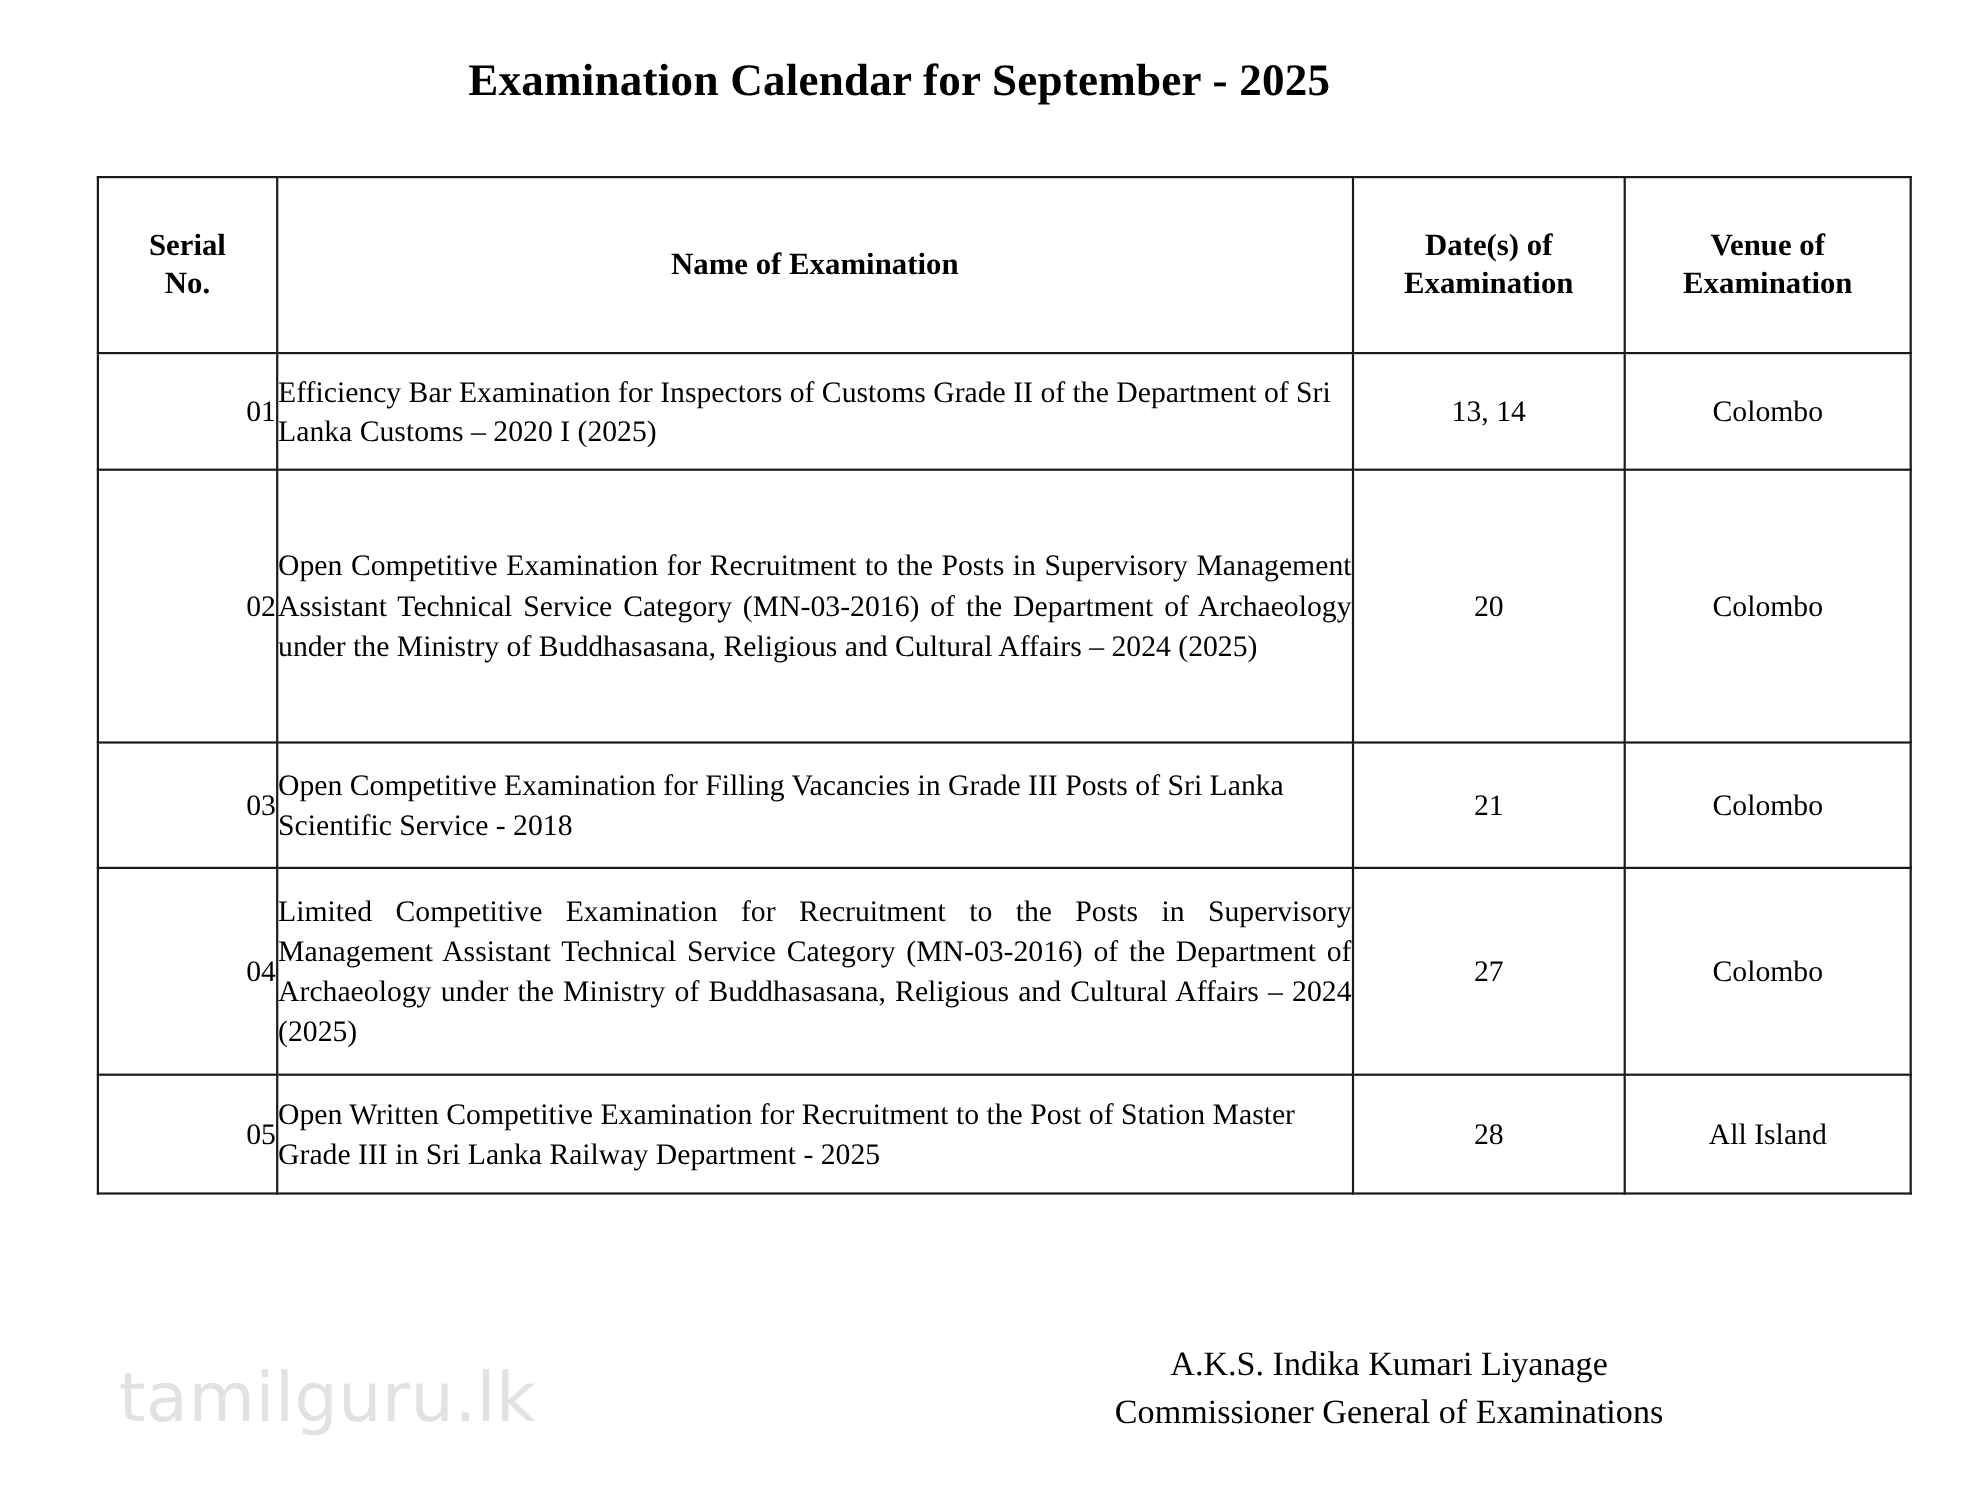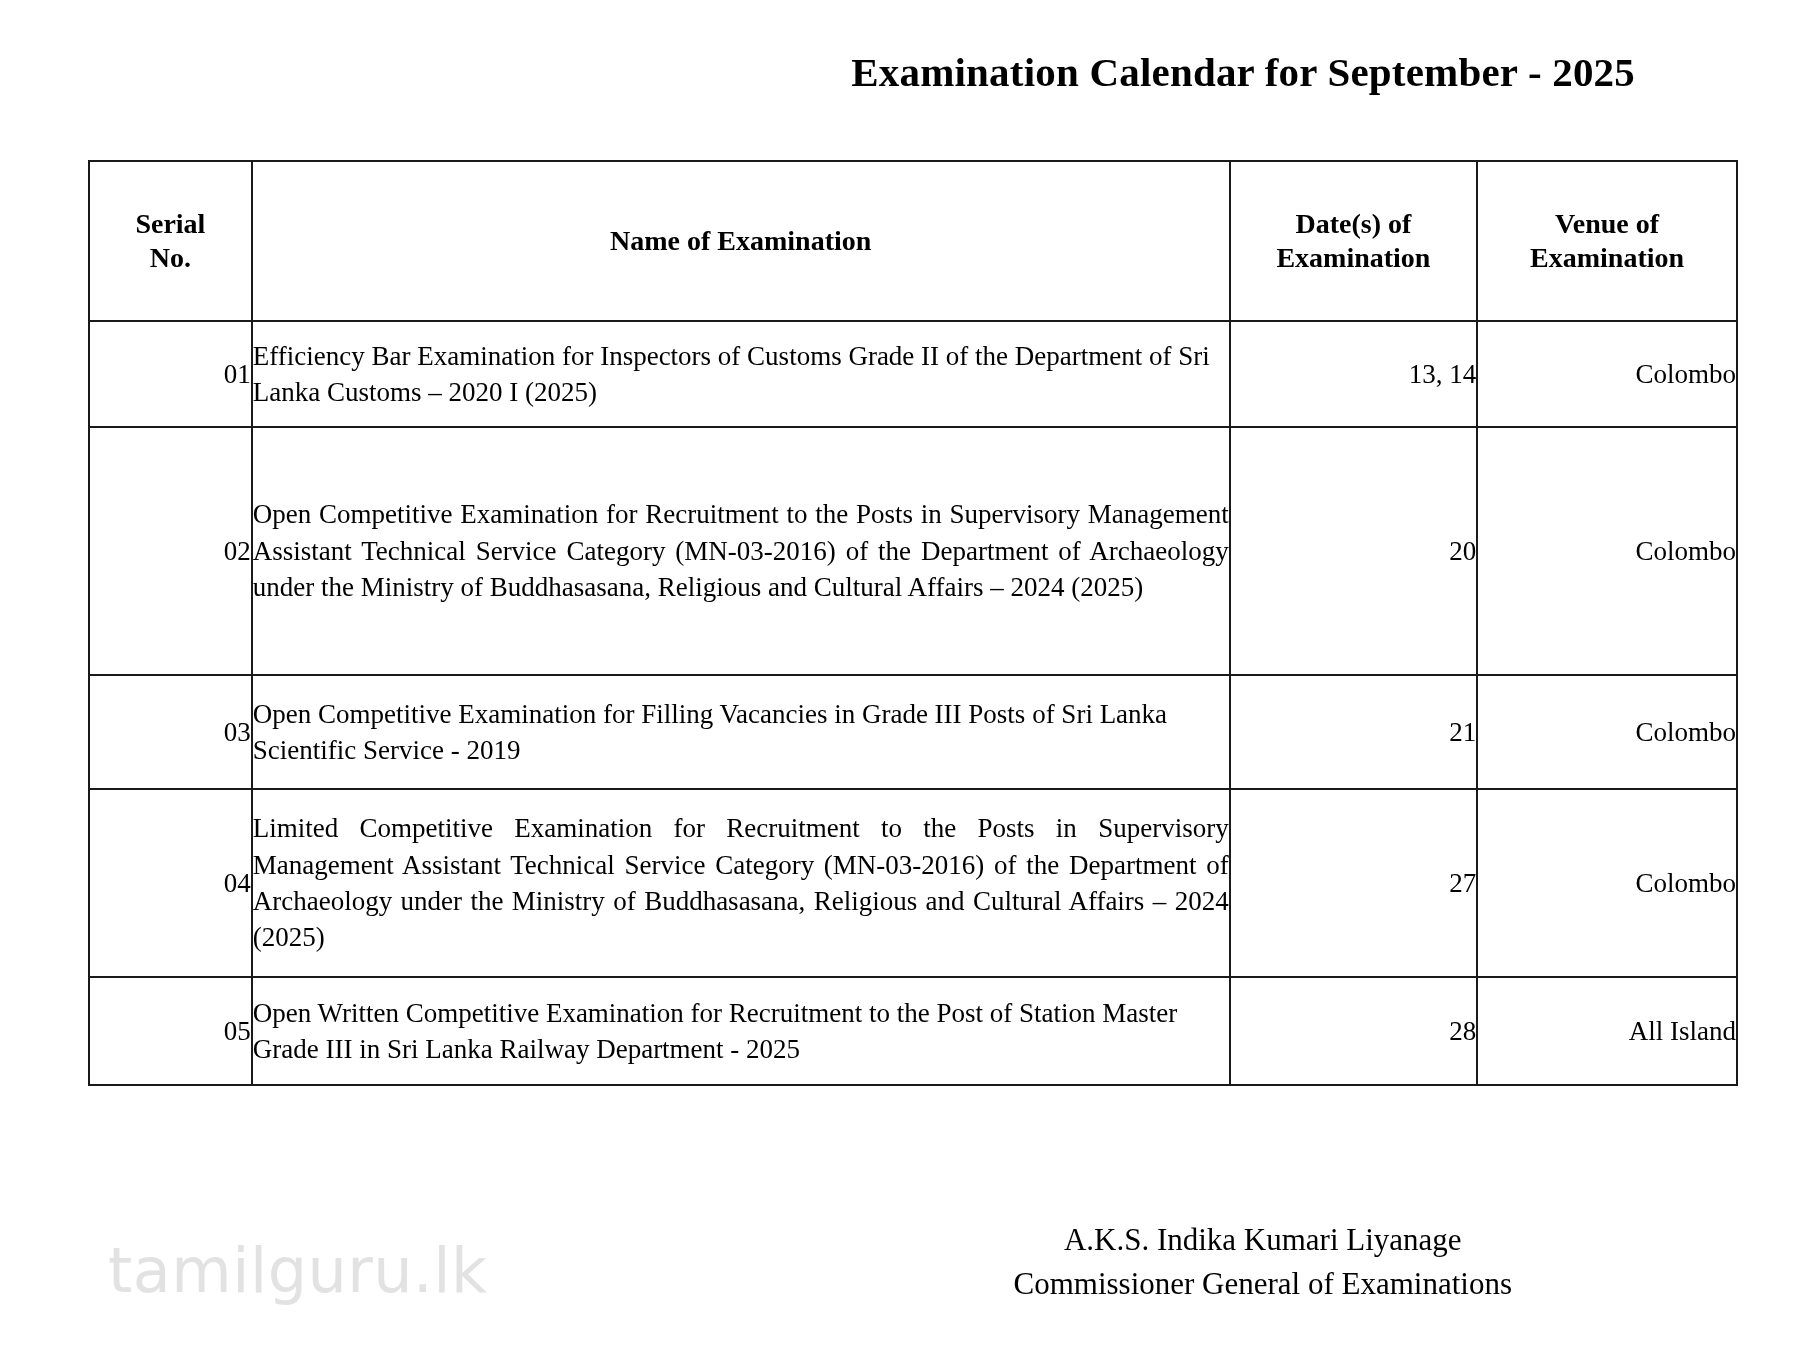--- a/index.html
+++ b/index.html
@@ -20,21 +20,21 @@
     position: absolute;
     inset: 0;
   }
 
   
   .doc-title {
     position: absolute;
     top: 48px;
     left: 0;
     width: 1635px;
-    text-align: right;
+    text-align: center;
     font-size: 41px;
     font-weight: bold;
     letter-spacing: 0.2px;
   }
 
   
   .exam-table-wrap {
     position: absolute;
     left: 62px;
     top: 160px;
@@ -80,21 +80,21 @@
     text-align: justify;
     text-align-last: left;
     padding: 16px 18px 16px 18px;
     hyphens: none;
   }
   td.cell-name.nojust {
     text-align: left;
   }
   td.cell-date,
   td.cell-venue {
-    text-align: right;
+    text-align: center;
   }
 
   
   tr.row-1 td { height: 104px; }
   tr.row-2 td { height: 246px; }
   tr.row-3 td { height: 112px; }
   tr.row-4 td { height: 186px; }
   tr.row-5 td { height: 106px; }
 
   
@@ -170,21 +170,21 @@
           <td class="cell-venue">Colombo</td>
         </tr>
         <tr class="row-2">
           <td class="cell-serial">02</td>
           <td class="cell-name">Open Competitive Examination for Recruitment to the Posts in Supervisory Management Assistant Technical Service Category (MN-03-2016) of the Department of Archaeology under the Ministry of Buddhasasana, Religious and Cultural Affairs – 2024 (2025)</td>
           <td class="cell-date">20</td>
           <td class="cell-venue">Colombo</td>
         </tr>
         <tr class="row-3">
           <td class="cell-serial">03</td>
-          <td class="cell-name nojust">Open Competitive Examination for Filling Vacancies in Grade III Posts of Sri Lanka Scientific Service - 2019</td>
+          <td class="cell-name nojust">Open Competitive Examination for Filling Vacancies in Grade III Posts of Sri Lanka Scientific Service - 2018</td>
           <td class="cell-date">21</td>
           <td class="cell-venue">Colombo</td>
         </tr>
         <tr class="row-4">
           <td class="cell-serial">04</td>
           <td class="cell-name">Limited Competitive Examination for Recruitment to the Posts in Supervisory Management Assistant Technical Service Category (MN-03-2016) of the Department of Archaeology under the Ministry of Buddhasasana, Religious and Cultural Affairs – 2024 (2025)</td>
           <td class="cell-date">27</td>
           <td class="cell-venue">Colombo</td>
         </tr>
         <tr class="row-5">

